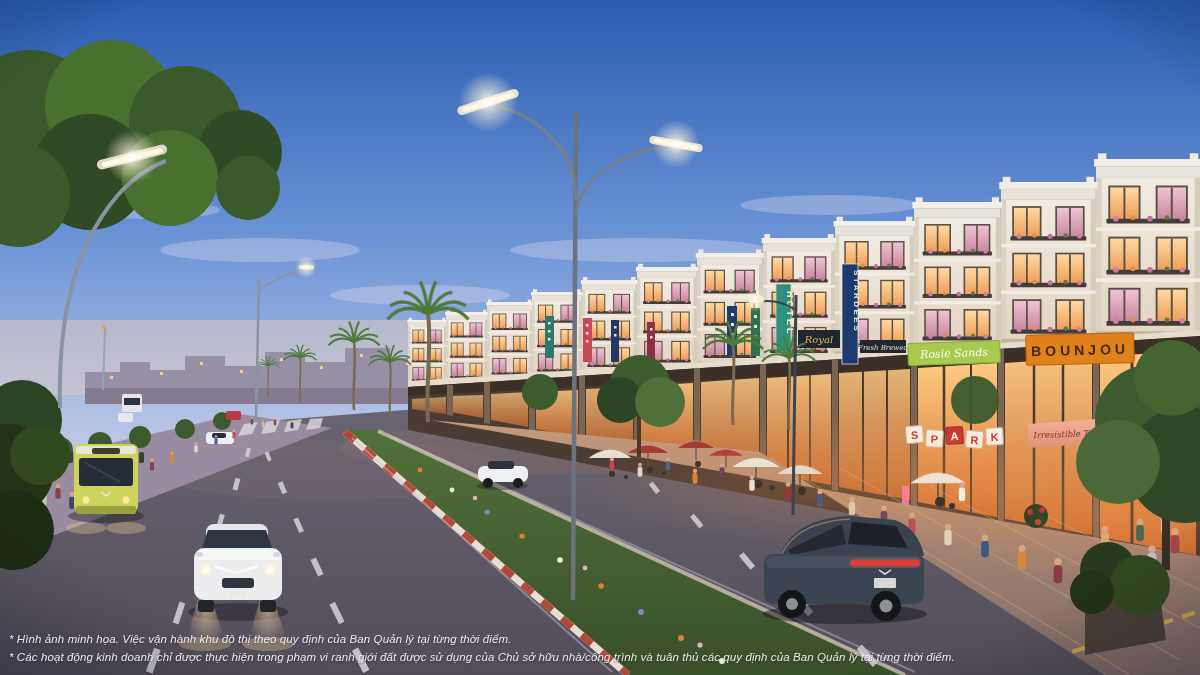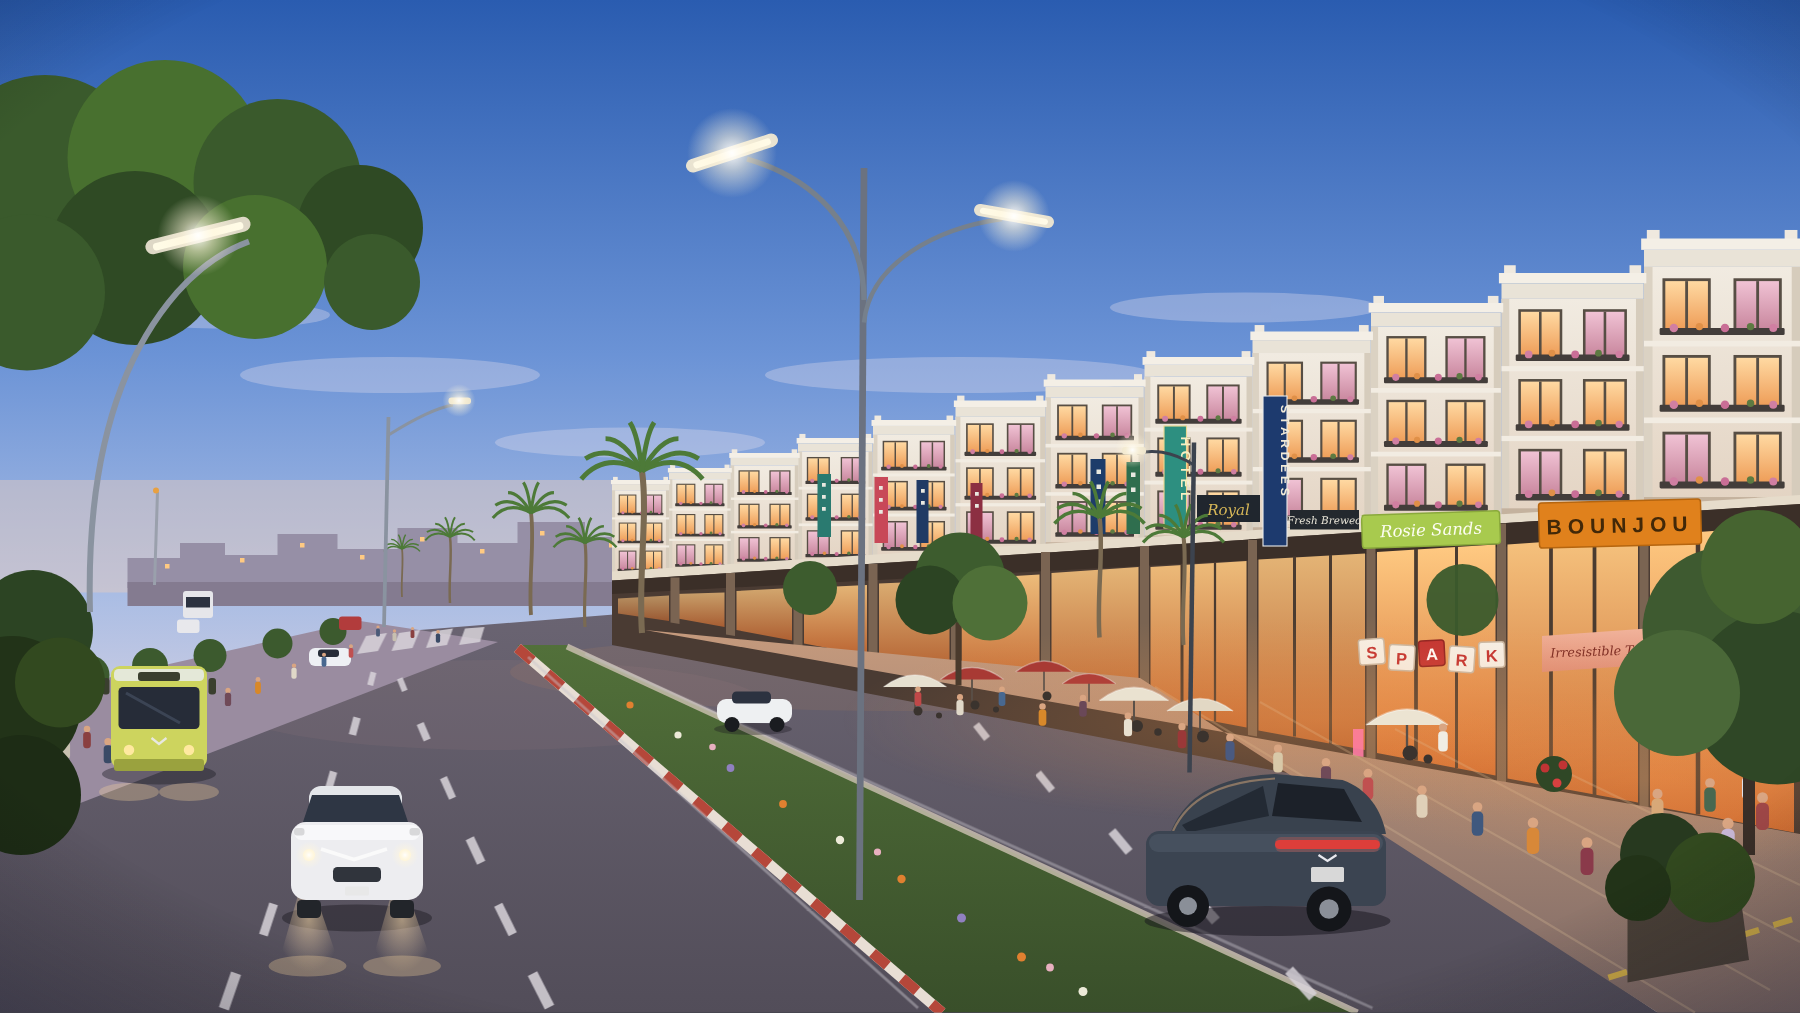--- a/index.html
+++ b/index.html
@@ -626,13 +626,15 @@
 <g>
   <line x1="793" y1="515" x2="796" y2="295" stroke="#3c434e" stroke-width="3"></line>
   <path d="M796,310 C780,300 768,300 758,302" stroke="#3c434e" stroke-width="2" fill="none"></path>
   <rect x="748" y="298" width="16" height="5" rx="2" fill="#e8e0c8"></rect>
   <circle cx="755" cy="300" r="12" fill="url(#gGlow)"></circle>
 </g>
 
 <rect width="1200" height="675" fill="url(#vig)"></rect>
 </svg>
 
+<div class="disclaimer d1">* Hình ảnh minh họa. Việc vận hành khu đô thị theo quy định của Ban Quản lý tại từng thời điểm.</div>
+<div class="disclaimer d2">* Các hoạt động kinh doanh chỉ được thực hiện trong phạm vi ranh giới đất được sử dụng của Chủ sở hữu nhà/công trình và tuân thủ các quy định của Ban Quản lý tại từng thời điểm.</div>
 </div>
 
 </body></html>

